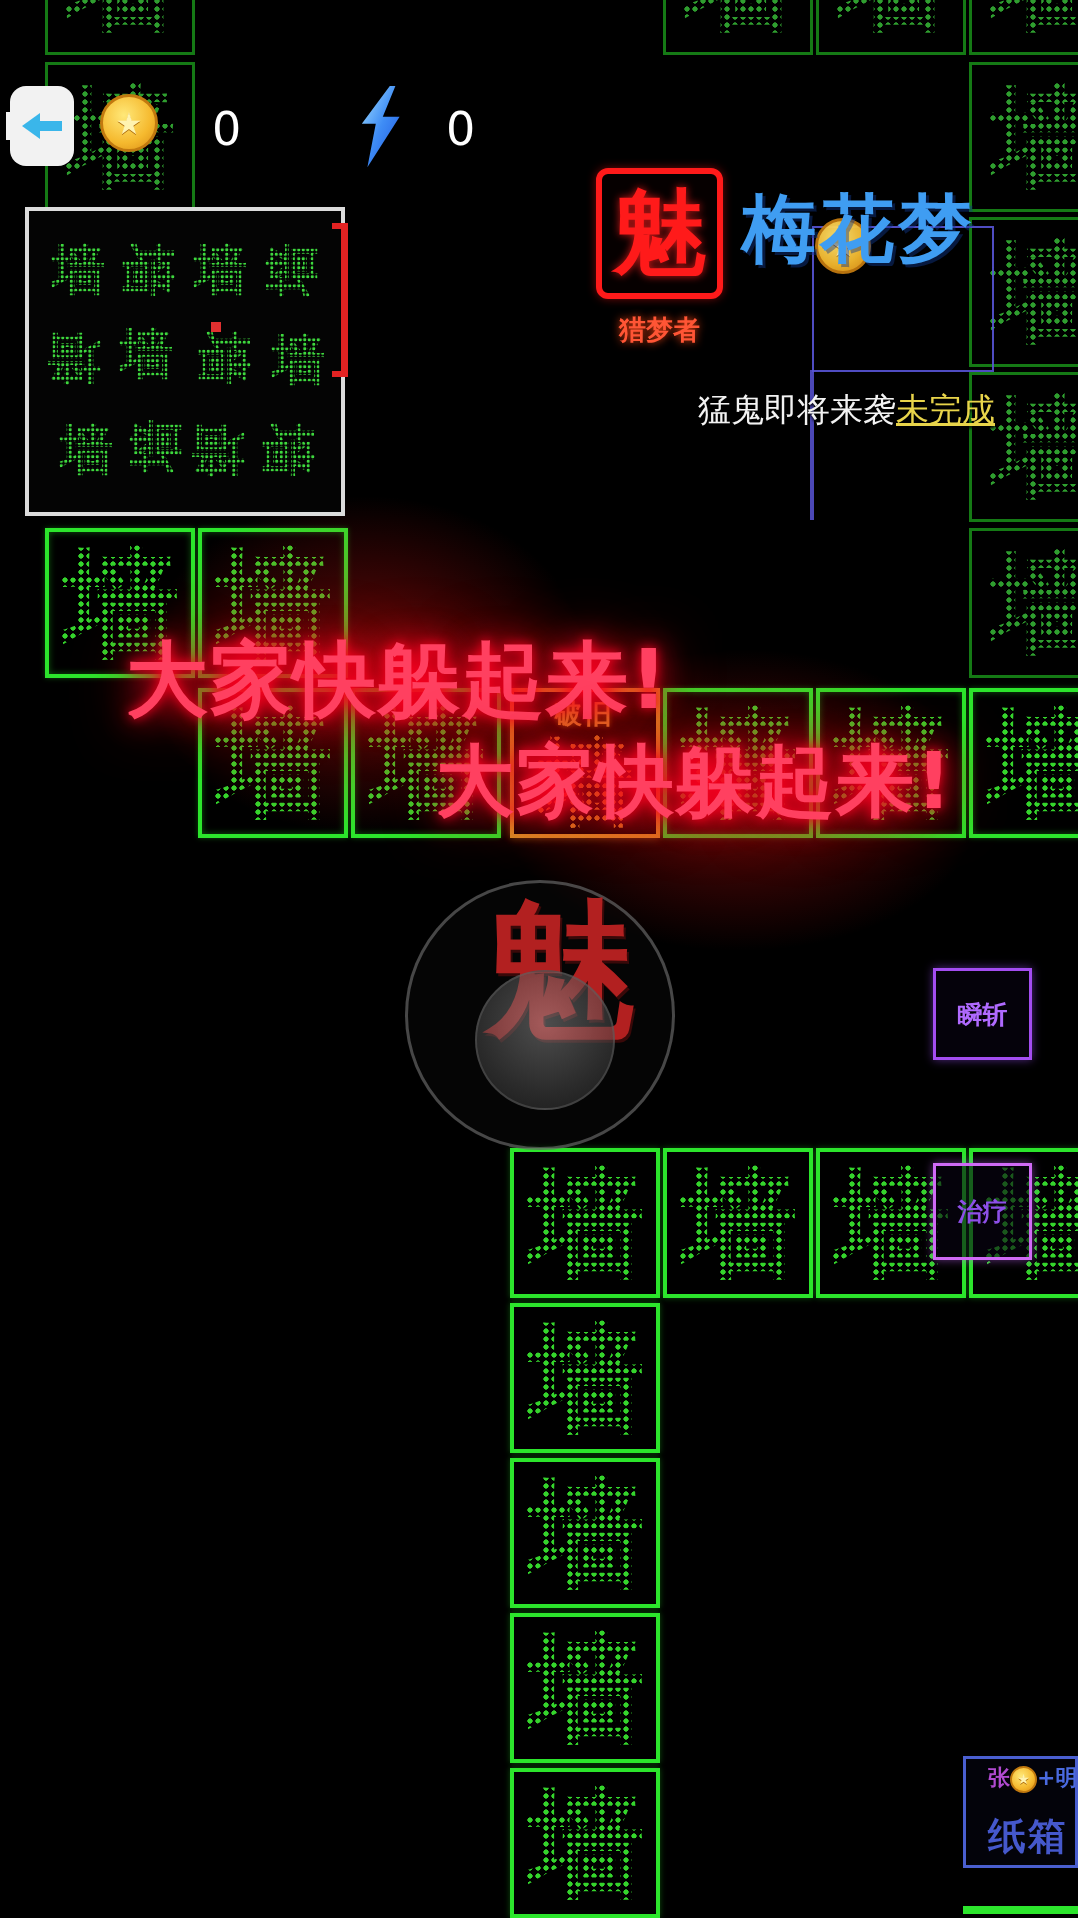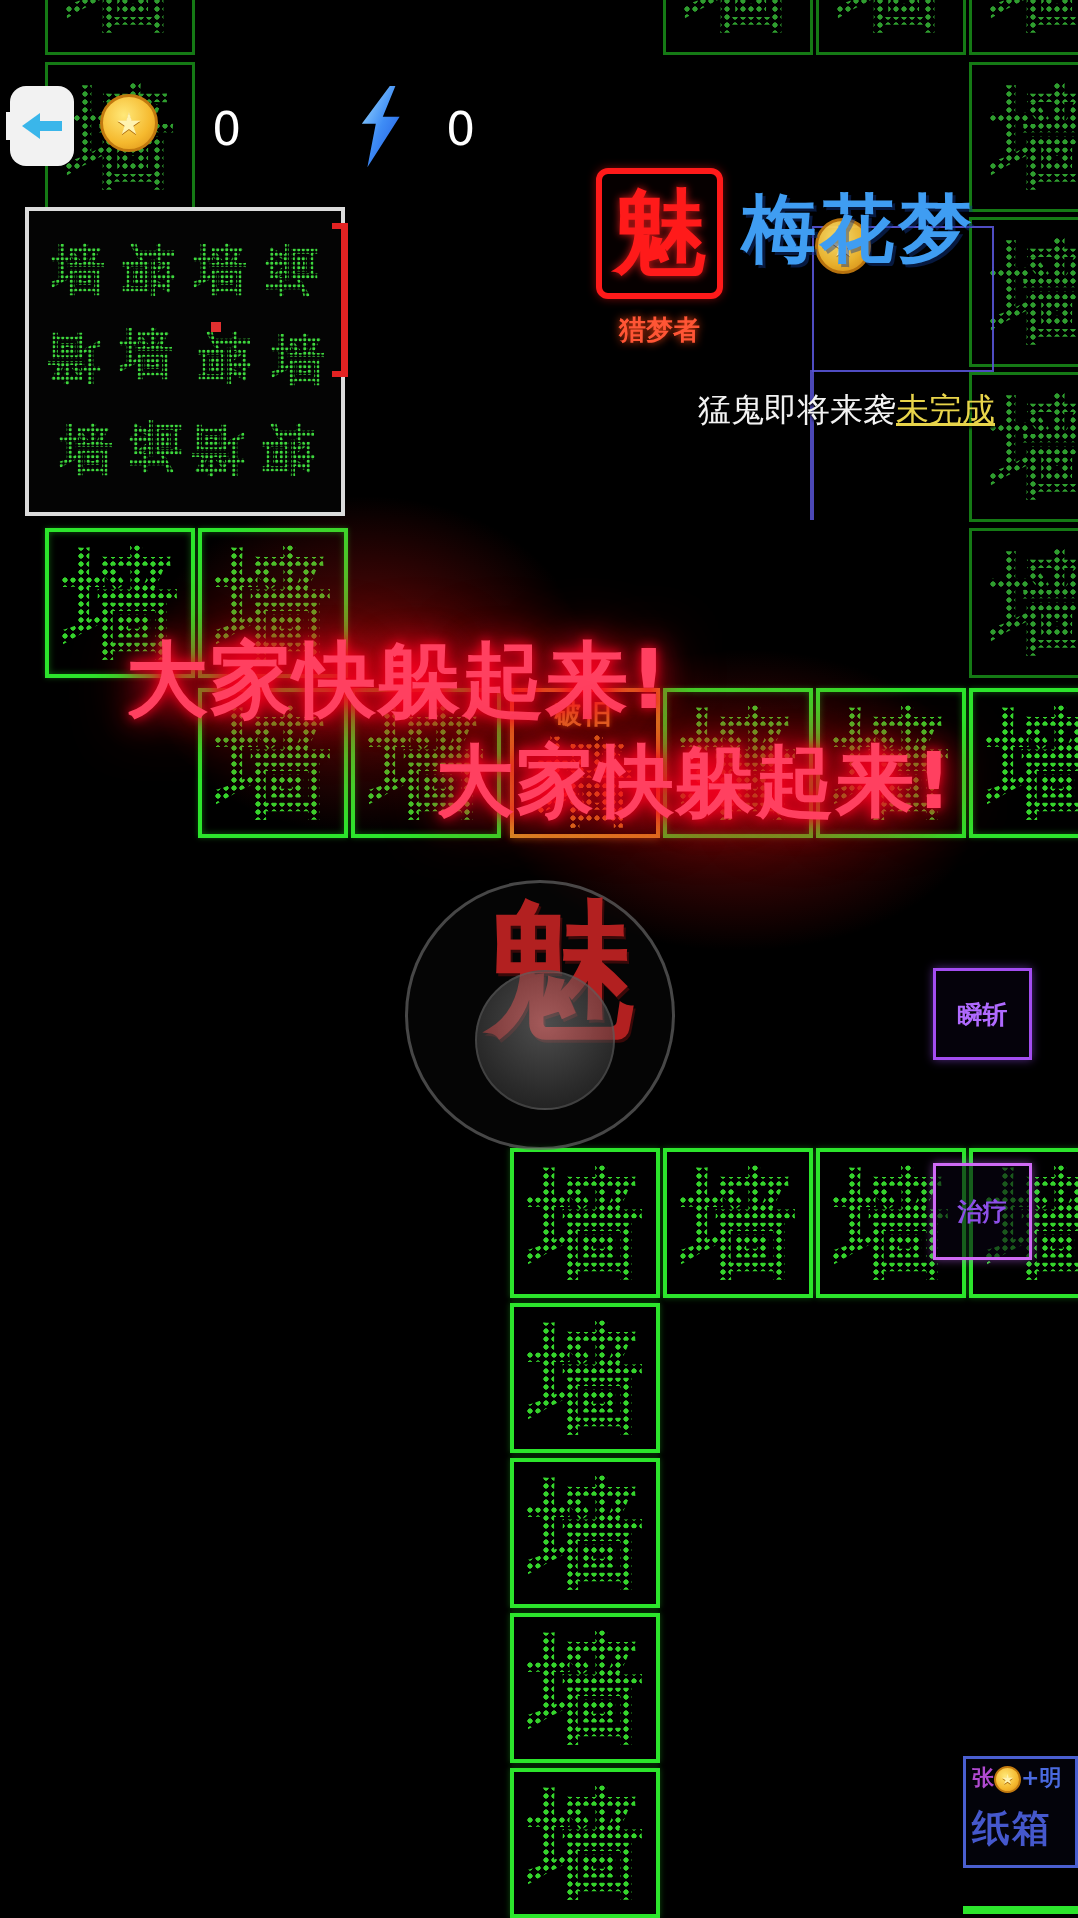--- a/index.html
+++ b/index.html
@@ -88,25 +88,25 @@
   
   .skill{position:absolute;box-sizing:border-box;display:flex;align-items:center;justify-content:center;
         background:rgba(8,4,18,.6);font-weight:bold;}
   .skill-1{left:933px;top:968px;width:99px;height:92px;border:3px solid #a34df0;color:#b06aff;font-size:25px;
         box-shadow:0 0 9px rgba(160,80,255,.5);}
   .skill-2{left:933px;top:1163px;width:99px;height:97px;border:3px solid #cf6af5;color:#8d4fe8;font-size:25px;
         box-shadow:0 0 9px rgba(200,100,255,.5);}
 
   
   .crate{left:963px;top:1756px;width:115px;height:112px;border:3px solid #4a5fd0;box-sizing:border-box;
-        background:rgba(4,4,14,.75);overflow:hidden;padding:4px 0 0 6px;}
+        background:rgba(4,4,14,.75);overflow:hidden;padding:4px 0 0 22px;}
   .crate-owner{font-size:22px;font-weight:bold;white-space:nowrap;}
   .crate-owner .p1{color:#b04ad0;}
   .crate-owner .p2{color:#4a6ae0;}
-  .crate-label{font-size:38px;font-weight:bold;color:#4558cc;white-space:nowrap;margin-top:10px;letter-spacing:2px;}
+  .crate-label{font-size:38px;font-weight:bold;color:#4558cc;white-space:nowrap;margin-top:18px;letter-spacing:2px;}
   .green-bar{left:963px;top:1906px;width:115px;height:8px;background:#2ce52c;}
 </style>
 </head>
 <body>
 
 <div class="screen">
 
   <div class="abs" style="left:0;top:0;width:100%;height:100%;">
       <div class="tile dim" style="left: 45px; top: -95px;">
         <span class="dotglyph">墙</span>

